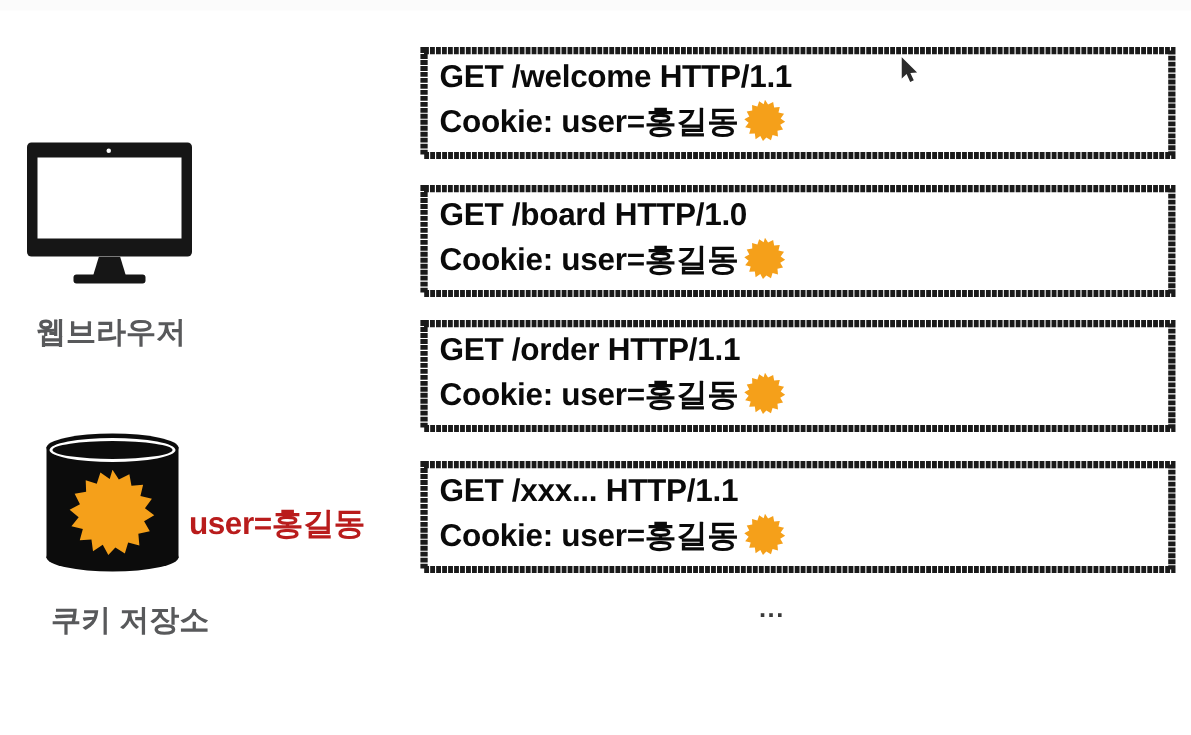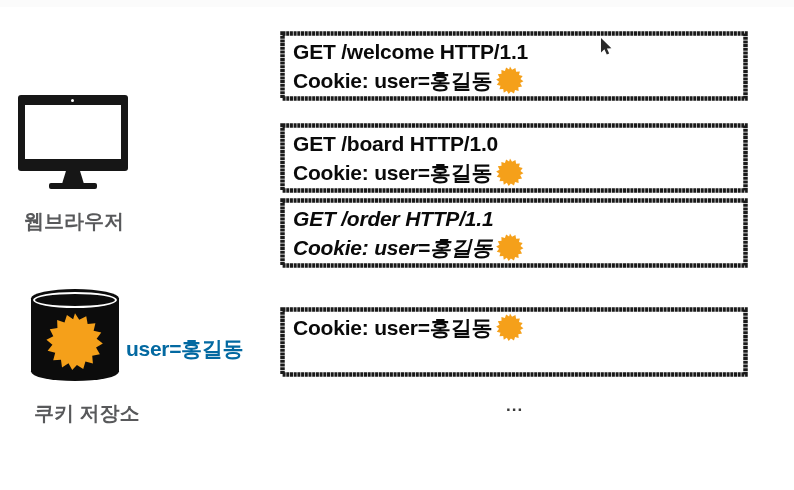--- a/index.html
+++ b/index.html
@@ -144,30 +144,30 @@
   }
   .caption-browser { left: 24px;  top: 208px; }
   .caption-store   { left: 34px;  top: 400px; }
 
   .cookie-value {
     position: absolute;
     left: 126px;
     top: 335px;
     font-weight: bold;
     font-size: 21px;
-    color: #0369a1;
+    color: #b91c1c;
     white-space: nowrap;
     letter-spacing: -0.3px;
   }
 
   
   .req-box {
     position: absolute;
     left: 280px;
-    width: 468px;
+    width: 504px;
     height: 70px;
     box-sizing: border-box;
     background: #ffffff;
   }
   .req-border {
     position: absolute;
     inset: 0;
     pointer-events: none;
   }
   .req-lines {
@@ -262,39 +262,40 @@
     <div class="req-lines">
       <div class="req-line">GET /board HTTP/1.0</div>
       <div class="req-line">
         <span>Cookie: user=홍길동</span><svg class="inline-star" viewBox="0 0 100 100">
             <polygon fill="#F5A01A" points="50,2 57.3,13.2 69.4,7.2 71.8,20.5 85.2,19.2 82.1,32.3 95.3,35.4 87.3,46.3 98,54.4 86.3,61.1 92.9,72.8 79.7,75.6 80.9,89 68,85.5 64.2,98.4 53.3,91.5 45.2,100 38.8,88.2 27.6,95.6 25.8,82.2 12.4,83 15.9,70.1 2.8,67 11.1,56.5 0.7,48 12.6,41.6 6.5,29.6 19.7,27.4 19.2,14 31.9,18 36.1,5.2 46.8,12.5"></polygon>
           </svg>
       </div>
     </div>
   </div>
 
-  <div class="req-box" style="top:198px;font-style:italic;">
+  <div class="req-box" style="top:213px;">
     <svg class="req-border" viewBox="0 0 468 70" preserveAspectRatio="none">
       <rect x="2.5" y="2.5" width="463" height="65" fill="none" stroke="#1a1a1a" stroke-width="4.5" stroke-dasharray="3 0.7" stroke-linecap="butt"></rect>
     </svg>
     <div class="req-lines">
       <div class="req-line">GET /order HTTP/1.1</div>
       <div class="req-line">
         <span>Cookie: user=홍길동</span><svg class="inline-star" viewBox="0 0 100 100">
             <polygon fill="#F5A01A" points="50,2 57.3,13.2 69.4,7.2 71.8,20.5 85.2,19.2 82.1,32.3 95.3,35.4 87.3,46.3 98,54.4 86.3,61.1 92.9,72.8 79.7,75.6 80.9,89 68,85.5 64.2,98.4 53.3,91.5 45.2,100 38.8,88.2 27.6,95.6 25.8,82.2 12.4,83 15.9,70.1 2.8,67 11.1,56.5 0.7,48 12.6,41.6 6.5,29.6 19.7,27.4 19.2,14 31.9,18 36.1,5.2 46.8,12.5"></polygon>
           </svg>
       </div>
     </div>
   </div>
 
   <div class="req-box" style="top:307px;">
     <svg class="req-border" viewBox="0 0 468 70" preserveAspectRatio="none">
       <rect x="2.5" y="2.5" width="463" height="65" fill="none" stroke="#1a1a1a" stroke-width="4.5" stroke-dasharray="3 0.7" stroke-linecap="butt"></rect>
     </svg>
     <div class="req-lines">
+      <div class="req-line">GET /xxx... HTTP/1.1</div>
       <div class="req-line">
         <span>Cookie: user=홍길동</span><svg class="inline-star" viewBox="0 0 100 100">
             <polygon fill="#F5A01A" points="50,2 57.3,13.2 69.4,7.2 71.8,20.5 85.2,19.2 82.1,32.3 95.3,35.4 87.3,46.3 98,54.4 86.3,61.1 92.9,72.8 79.7,75.6 80.9,89 68,85.5 64.2,98.4 53.3,91.5 45.2,100 38.8,88.2 27.6,95.6 25.8,82.2 12.4,83 15.9,70.1 2.8,67 11.1,56.5 0.7,48 12.6,41.6 6.5,29.6 19.7,27.4 19.2,14 31.9,18 36.1,5.2 46.8,12.5"></polygon>
           </svg>
       </div>
     </div>
   </div>
 
   <div class="ellipsis">...</div>
 

